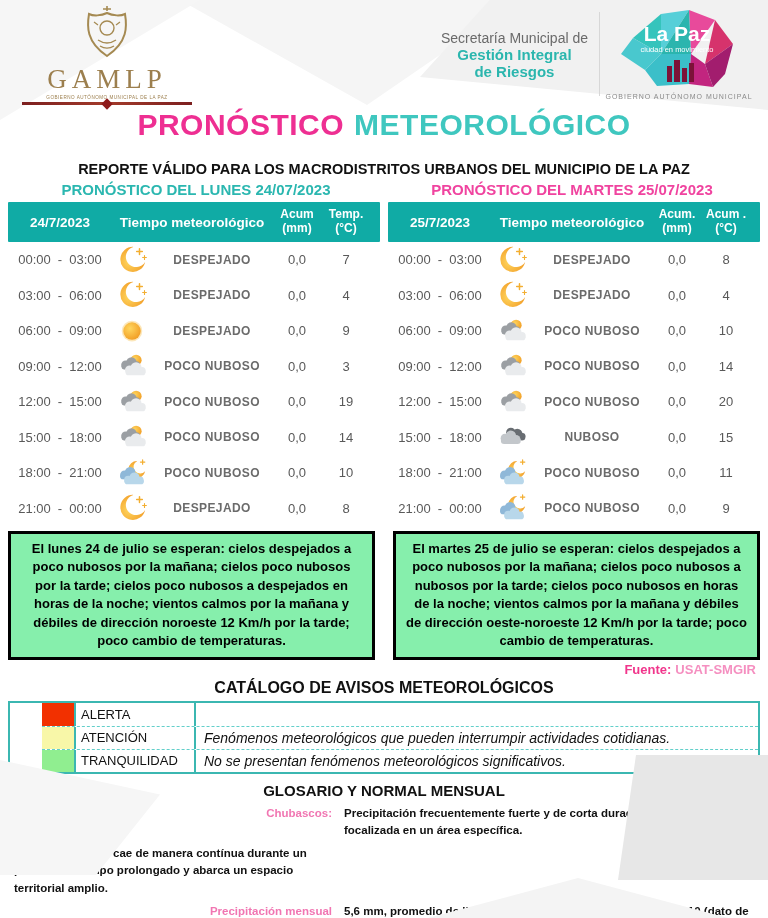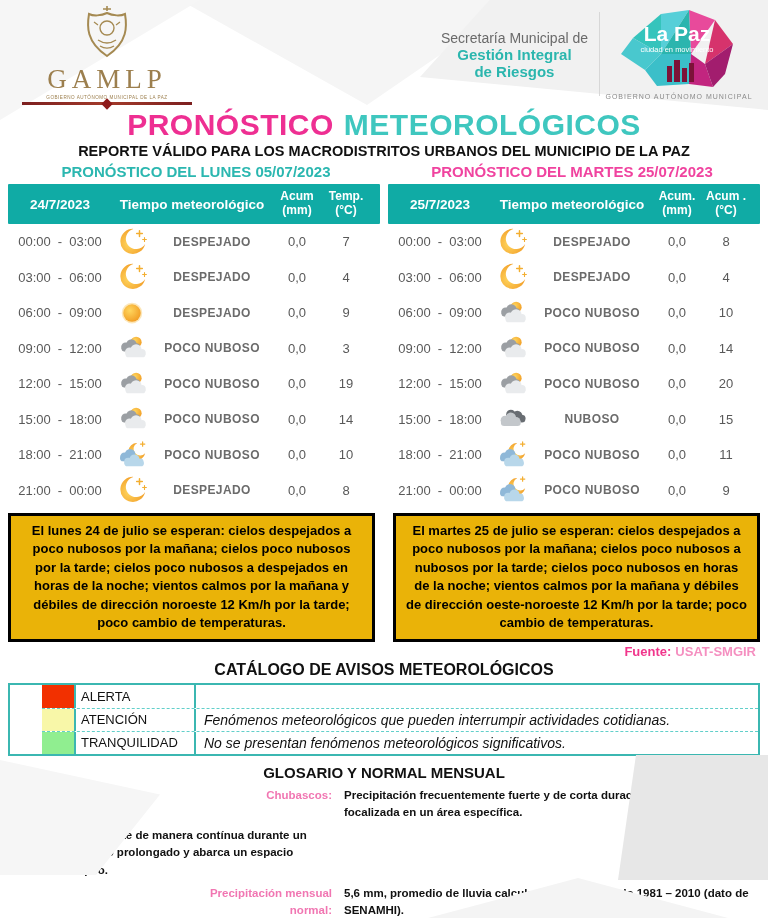--- a/index.html
+++ b/index.html
@@ -39,21 +39,21 @@
   .secretaria .l2, .secretaria .l3 { color:#2bb6ae; font-size:15px; font-weight:bold; }
   .header-divider { position:absolute; right:168px; top:12px; width:1px; height:84px; background:#d7d7d7; }
   .lapaz { position:absolute; right:14px; top:8px; width:150px; text-align:center; }
   .lapaz-caption { font-size:7px; letter-spacing:1px; color:#8a8a8a; margin-top:1px; }
 
   
   .main-title { text-align:center; font-size:30px; font-weight:bold; letter-spacing:.5px; line-height:1;
                 margin-top:4px; }
   .main-title .w1 { color:#ee2f92; }
   .main-title .w2 { color:#3fc7bf; margin-left:10px; }
-  .report-subtitle { text-align:center; font-size:14.5px; font-weight:bold; color:#111; margin-top:3px; }
+  .report-subtitle { text-align:center; font-size:14.5px; font-weight:bold; color:#111; margin-top:21px; }
   .tables-titles { display:flex; margin:4px 8px 0 8px; }
   .tables-titles .tt { flex:1; text-align:center; font-size:15px; font-weight:bold; }
   .tt-left  { color:#2bb7b0; }
   .tt-right { color:#f0439f; }
 
   
   .tables-row { display:flex; gap:8px; margin:4px 8px 0 8px; }
   .ftable { flex:1; }
   .thead { display:grid; grid-template-columns:104px 160px 50px 48px;
            background:#10aba5; color:#fff; font-weight:bold; border-radius:1px;
@@ -66,21 +66,21 @@
           height:35.5px; align-items:center; }
   .c-time { color:#595959; font-size:13px; text-align:center; white-space:nowrap; }
   .c-time .dash { margin:0 7px; }
   .c-icon { text-align:center; line-height:0; }
   .c-icon svg { vertical-align:middle; }
   .c-desc { color:#6b6b6b; font-size:12px; font-weight:bold; letter-spacing:.4px; text-align:center; }
   .c-acum, .c-temp { color:#595959; font-size:13px; text-align:center; }
 
   
   .summaries-row { display:flex; gap:18px; margin:5px 8px 0 8px; }
-  .summary-box { flex:1; background:#eab308; border:3px solid #000; min-height:117px;
+  .summary-box { flex:1; background:#86efac; border:3px solid #000; min-height:117px;
                  display:flex; align-items:center; justify-content:center;
                  padding:6px 10px; }
   .summary-box p { font-size:13px; font-weight:bold; text-align:center; line-height:1.42; color:#000; }
 
   
   .fuente { text-align:right; margin:2px 12px 0 0; font-size:13px; font-weight:bold; }
   .fuente .f-label { color:#f1368c; }
   .fuente .f-value { color:#f58fc0; margin-left:4px; }
 
   
@@ -152,26 +152,26 @@
         <rect x="74" y="55" width="5" height="19"></rect>
       </g>
       <text x="62" y="33" text-anchor="middle" font-family="Liberation Sans, sans-serif" font-size="21" font-weight="bold" fill="#ffffff">La Paz</text>
       <text x="62" y="44" text-anchor="middle" font-family="Liberation Sans, sans-serif" font-size="7.5" fill="#ffffff">ciudad en movimiento</text>
     </svg>
     <div class="lapaz-caption">GOBIERNO AUTÓNOMO MUNICIPAL</div>
   </div>
 </div>
 
 <div class="main-title">
-  <span class="w1">PRONÓSTICO</span><span class="w2">METEOROLÓGICOS</span>
+  <span class="w1">PRONÓSTICO</span><span class="w2">METEOROLÓGICO</span>
 </div>
 <div class="report-subtitle">REPORTE VÁLIDO PARA LOS MACRODISTRITOS URBANOS DEL MUNICIPIO DE LA PAZ</div>
 
 <div class="tables-titles">
-  <div class="tt tt-left">PRONÓSTICO DEL LUNES 05/07/2023</div>
+  <div class="tt tt-left">PRONÓSTICO DEL LUNES 24/07/2023</div>
   <div class="tt tt-right">PRONÓSTICO DEL MARTES 25/07/2023</div>
 </div>
 
 <div class="tables-row">
 
   <section class="ftable">
     <div class="thead">
       <div class="h-date">24/7/2023</div>
       <div class="h-tiempo">Tiempo meteorológico</div>
       <div class="h-sm">

